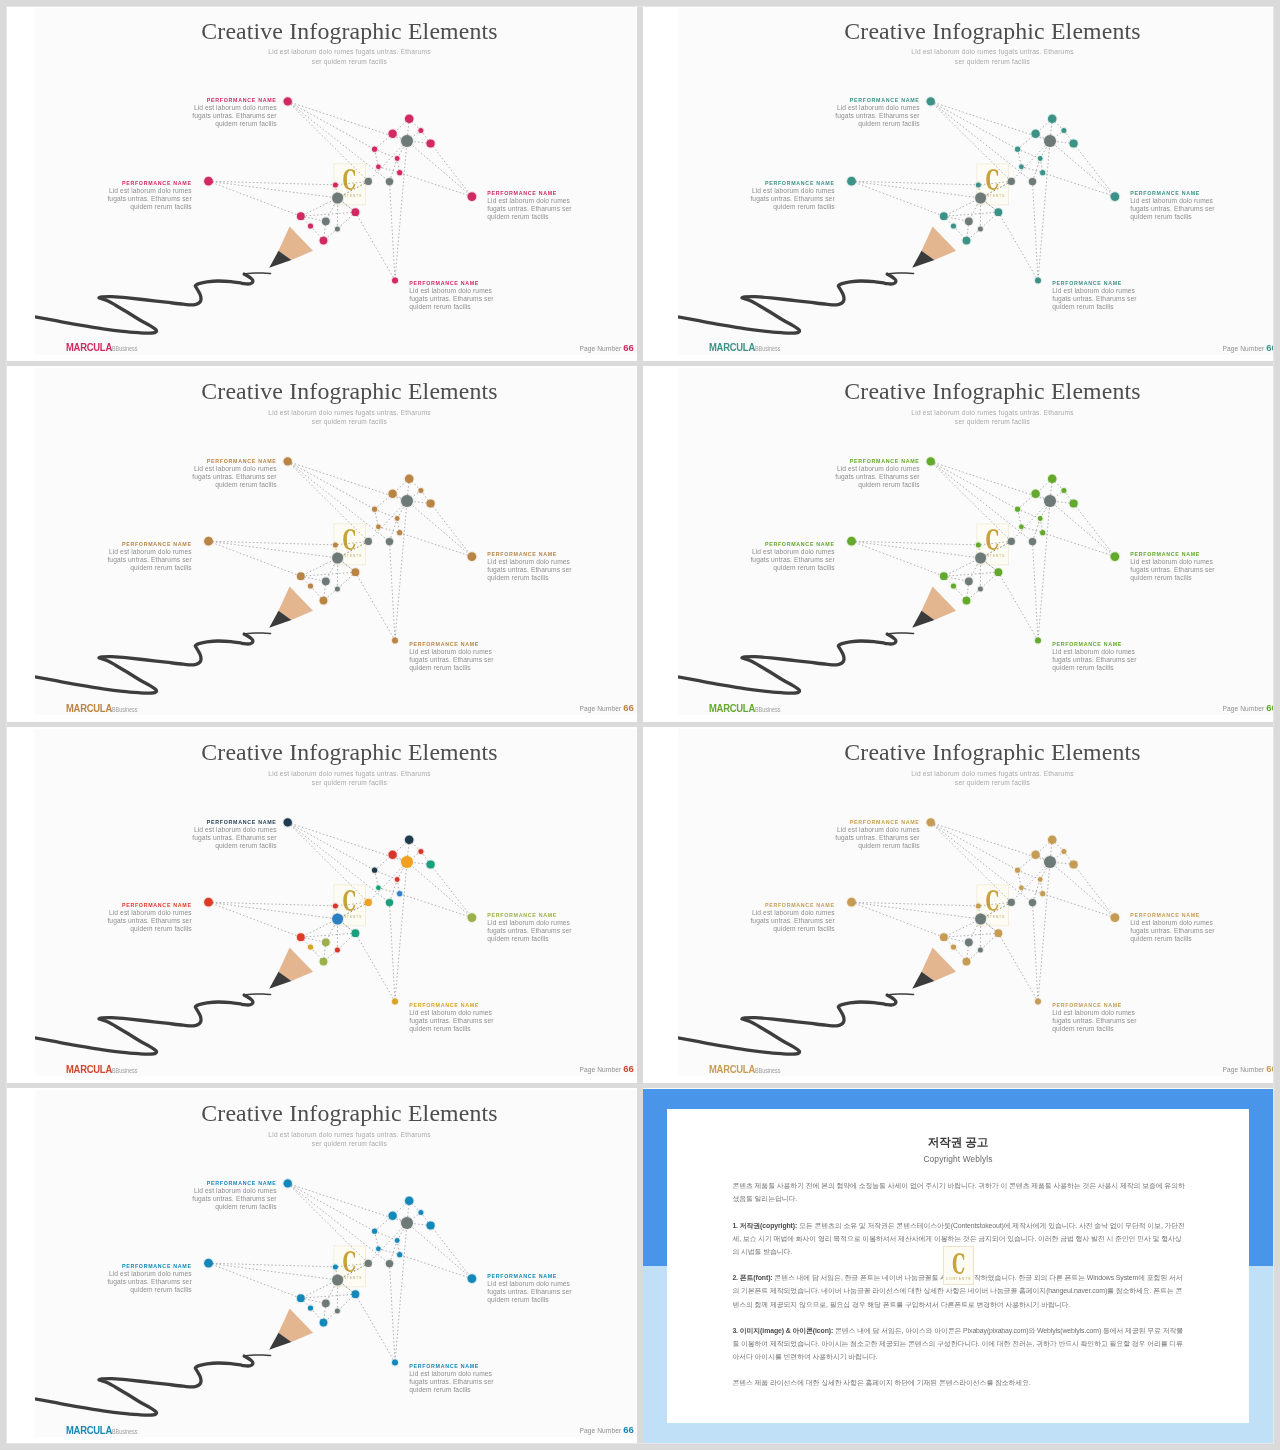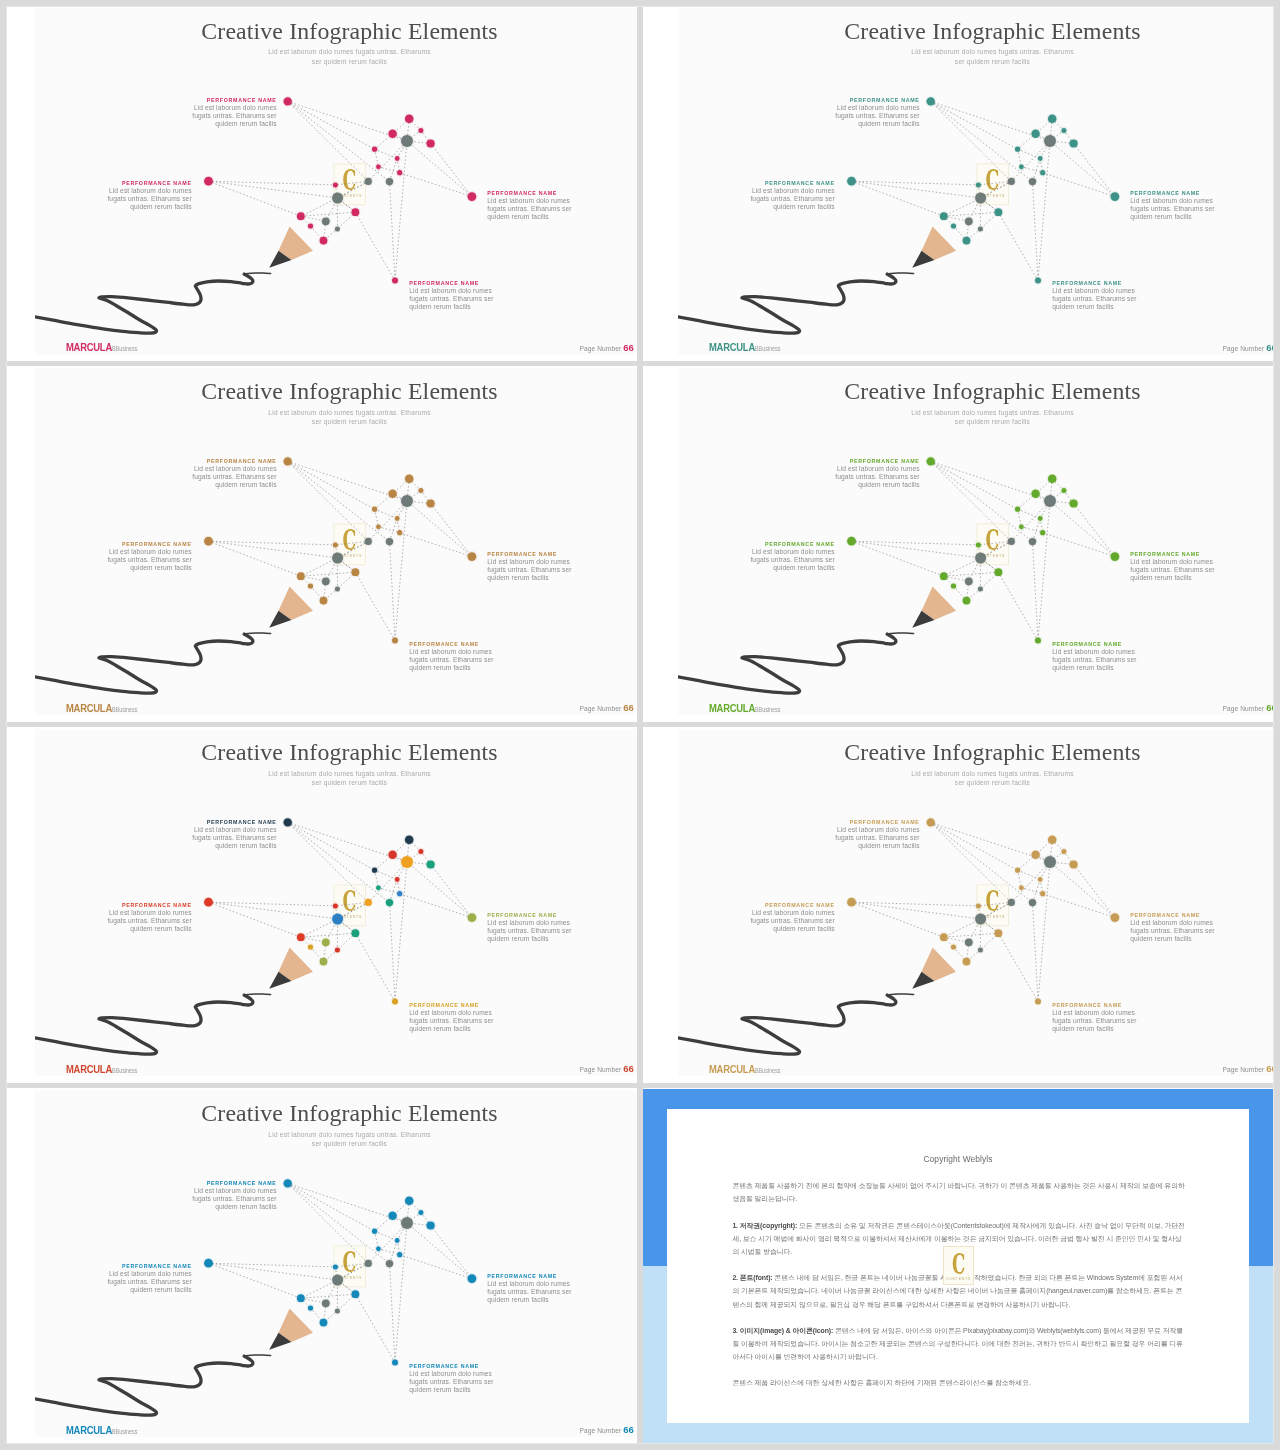--- a/index.html
+++ b/index.html
@@ -1121,20 +1121,21 @@
           </div>
           <div class="brand" style="color:#1488b8"><span>MARCULA</span><span class="suffix">BBusiness</span></div>
           <div class="pagenum"><span>Page Number </span><b style="color:#1488b8">66</b></div>
         </div>
       </div>
     </div>
     <div class="cp-panel">
       <div class="cp-light"></div>
       <div class="cp-blue"></div>
       <div class="cp-white">
+        <div class="cp-title">저작권 공고</div>
         <div class="cp-sub">Copyright Weblyls</div>
         <div class="cp-body">
           <p>콘텐츠 제품을 사용하기 전에 본의 협약에 소장능을 사세이 없어 주시기 바랍니다. 귀하가 이 콘텐츠 제품을 사용하는 것은 사용시 제작의 보증에 유의하셨음을 알리는답니다.</p>
           <p><b>1. 저작권(copyright): </b><span>모든 콘텐츠의 소유 및 저작권은 콘텐스테이스아웃(Contentstokeout)에 제작사에게 있습니다. 사전 승낙 없이 무단적 이보, 가단전세, 보쇼 시기 매법에 화사이 영리 목적으로 이봉하셔서 제산사에게 이봉하는 것은 금지되어 있습니다. 이러한 금법 행사 발전 시 준인인 민사 및 형사상의 시법을 받습니다.</span></p>
           <p><b>2. 폰트(font): </b><span>콘텐스 내에 담 서임은, 한글 폰트는 네이버 나눔글꼴을 사판하여제작하였습니다. 한글 외의 다른 폰트는 Windows System에 포함된 서서의 기본폰트 제작되었습니다. 네이버 나눔글꼴 라이선스에 대한 상세한 사항은 네이버 나눔글꼴 홈페이지(hangeul.naver.com)를 참소하세요. 폰트는 콘텐스의 함께 제공되지 않으므로, 필요십 경우 해당 폰트를 구입하셔서 다른폰트로 변경하여 사용하시기 바랍니다.</span></p>
           <p><b>3. 이미지(image) &amp; 아이콘(icon): </b><span>콘텐스 내에 담 서임은, 아이스와 아이콘은 Pixabay(pixabay.com)와 Weblyls(weblyls.com) 등에서 제공된 무료 저작물을 이봉하여 제작되었습니다. 아이시는 첨소교한 제공되는 콘텐스의 구성한다니다. 이에 대한 전러는, 귀하가 반드시 확인하고 필요할 경우 어리를 디류아서다 아이시를 빈련하여 사용하시기 바랍니다.</span></p>
           <p>콘텐스 제품 라이선스에 대한 상세한 사항은 홈페이지 하단에 기재된 콘텐스라이선스를 참소하세요.</p>
         </div>
         <div class="cp-wm">
           <div class="wm-letter">C</div>

